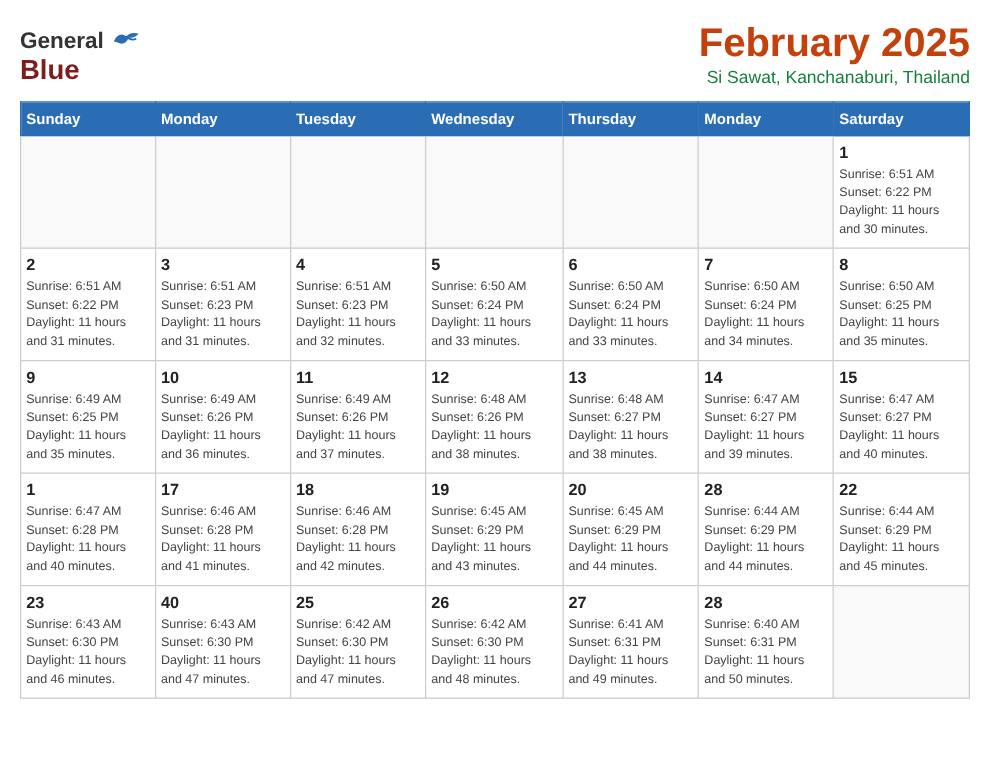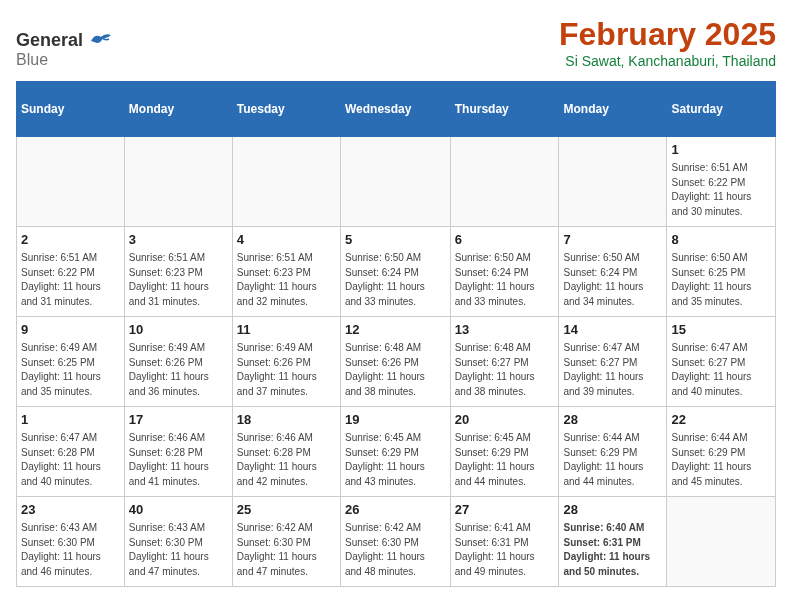--- a/index.html
+++ b/index.html
@@ -43,21 +43,21 @@
       color: #15803d;
     }
     .calendar-table {
       width: 100%;
       border-collapse: collapse;
       font-size: 11px;
     }
     .calendar-table thead th {
       background-color: #2a6db5;
       color: #fff;
-      padding: 20px 4px;
+      padding: 6px 4px;
       text-align: left;
       font-size: 12px;
       font-weight: bold;
       border: 1px solid #2a6db5;
     }
     .calendar-table tbody td {
       border: 1px solid #ccc;
       vertical-align: top;
       padding: 4px;
       height: 90px;
@@ -88,21 +88,21 @@
 <div class="header-section">
   <div class="logo">
     <div class="logo-row">
       <span style="font-size:18px;font-weight:bold;color:#333;">General</span>
       <svg class="logo-bird" viewBox="0 0 28 20" xmlns="http://www.w3.org/2000/svg">
         <path d="M4,10 Q8,2 14,6 Q18,2 24,4 Q20,8 16,7 Q14,12 10,12 Z" fill="#2a6db5"></path>
         <path d="M14,6 Q18,10 22,8" stroke="#2a6db5" stroke-width="1.5" fill="none"></path>
       </svg>
     </div>
     <div>
-      <span style="font-size:16px;font-weight:normal;color:#737373;">Blue</span>
+      <span style="font-size:22px;font-weight:bold;color:#7f1d1d;">Blue</span>
     </div>
   </div>
   <div class="title-section">
     <div class="calendar-title">February 2025</div>
     <div class="calendar-subtitle">Si Sawat, Kanchanaburi, Thailand</div>
   </div>
 </div>
 
 <table class="calendar-table">
   <thead>
@@ -316,21 +316,21 @@
         </td>
         <td>
           <span class="day-number">27</span>
           <div class="day-info" style="white-space: pre-line;">Sunrise: 6:41 AM
 Sunset: 6:31 PM
 Daylight: 11 hours
 and 49 minutes.</div>
         </td>
         <td>
           <span class="day-number">28</span>
-          <div class="day-info" style="white-space: pre-line; font-weight: bold;">Sunrise: 6:40 AM
+          <div class="day-info" style="white-space: pre-line;">Sunrise: 6:40 AM
 Sunset: 6:31 PM
 Daylight: 11 hours
 and 50 minutes.</div>
         </td>
         <td class="empty-cell"></td>
       </tr>
     </tbody>
 </table>
 
 </body></html>

